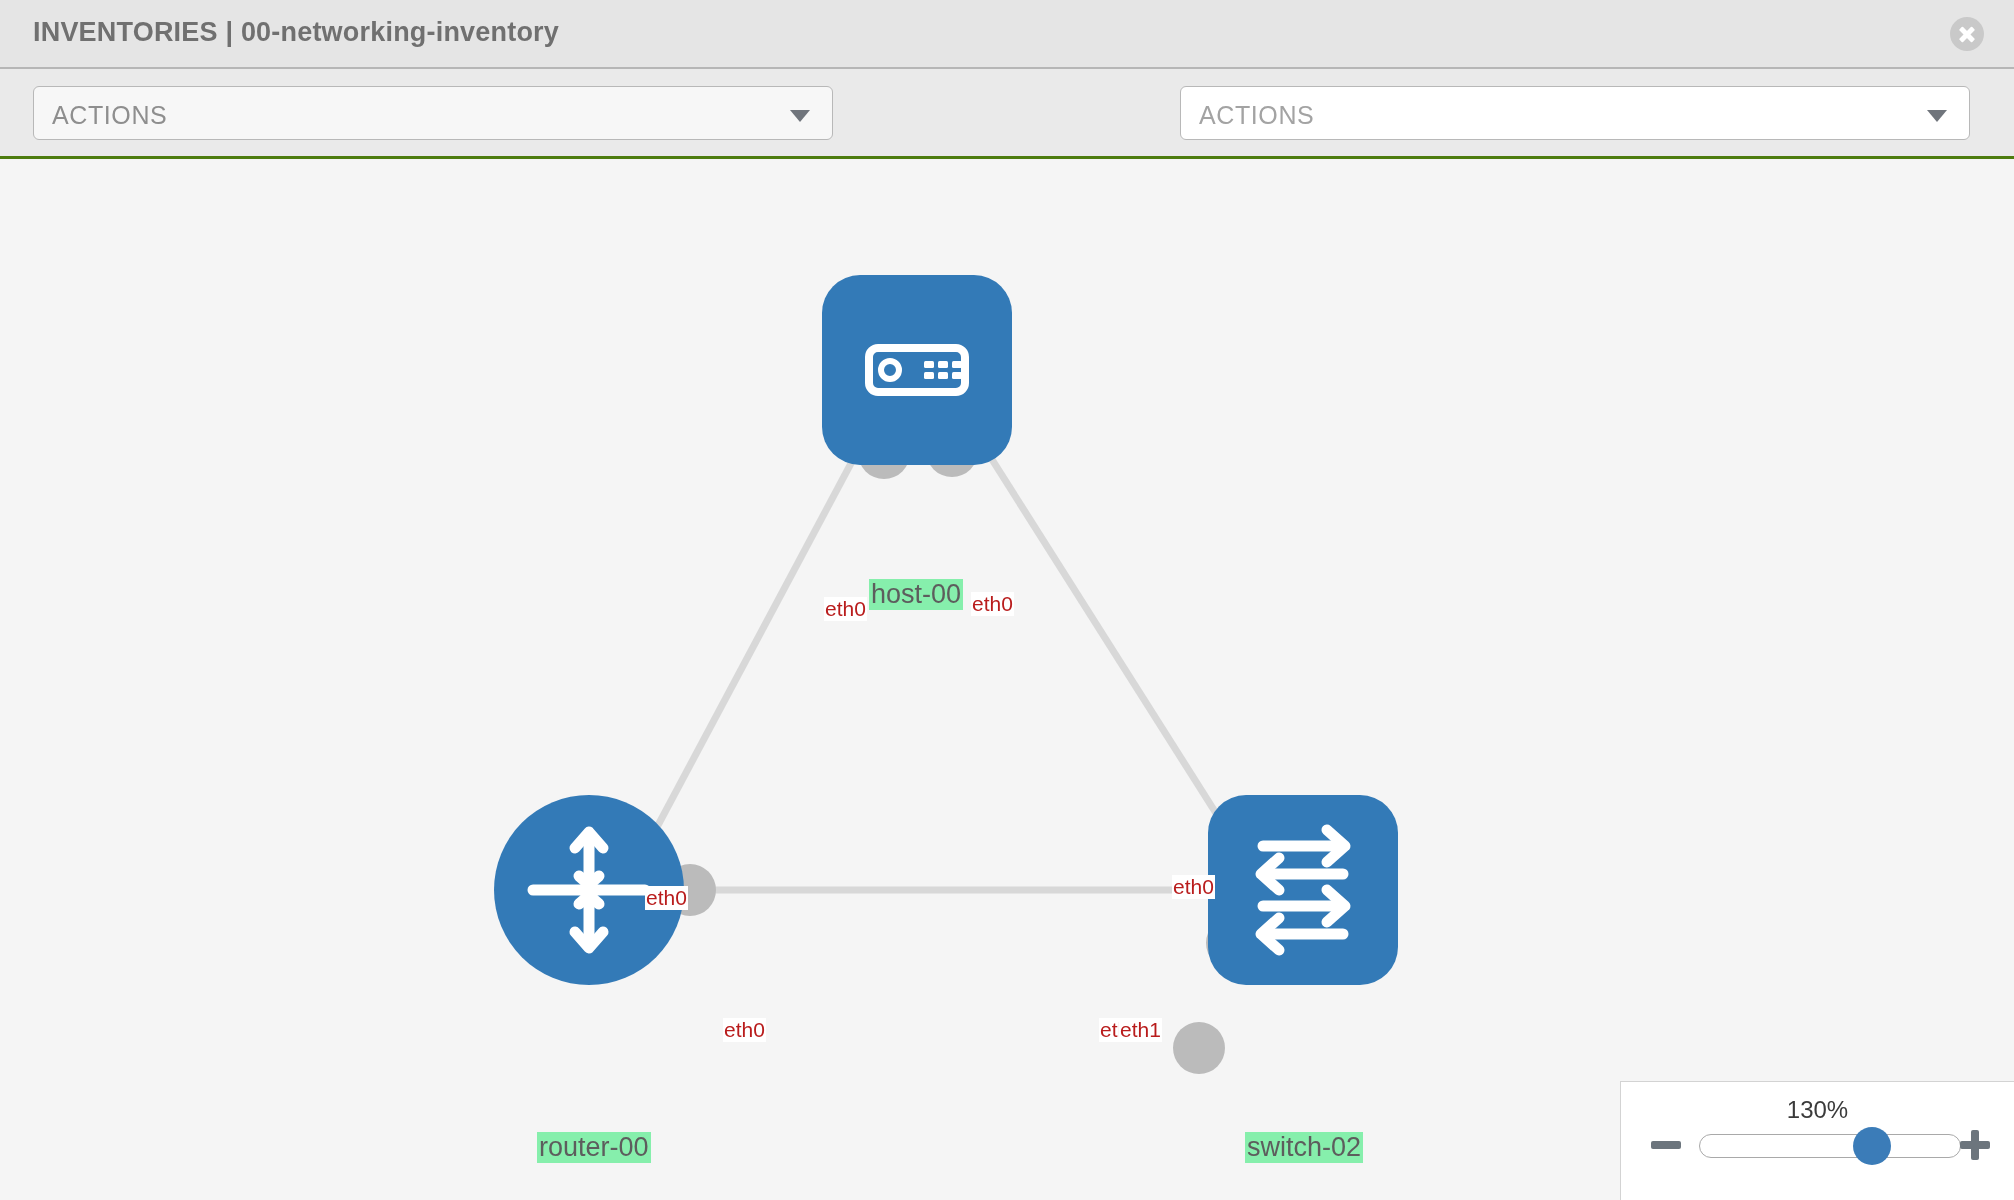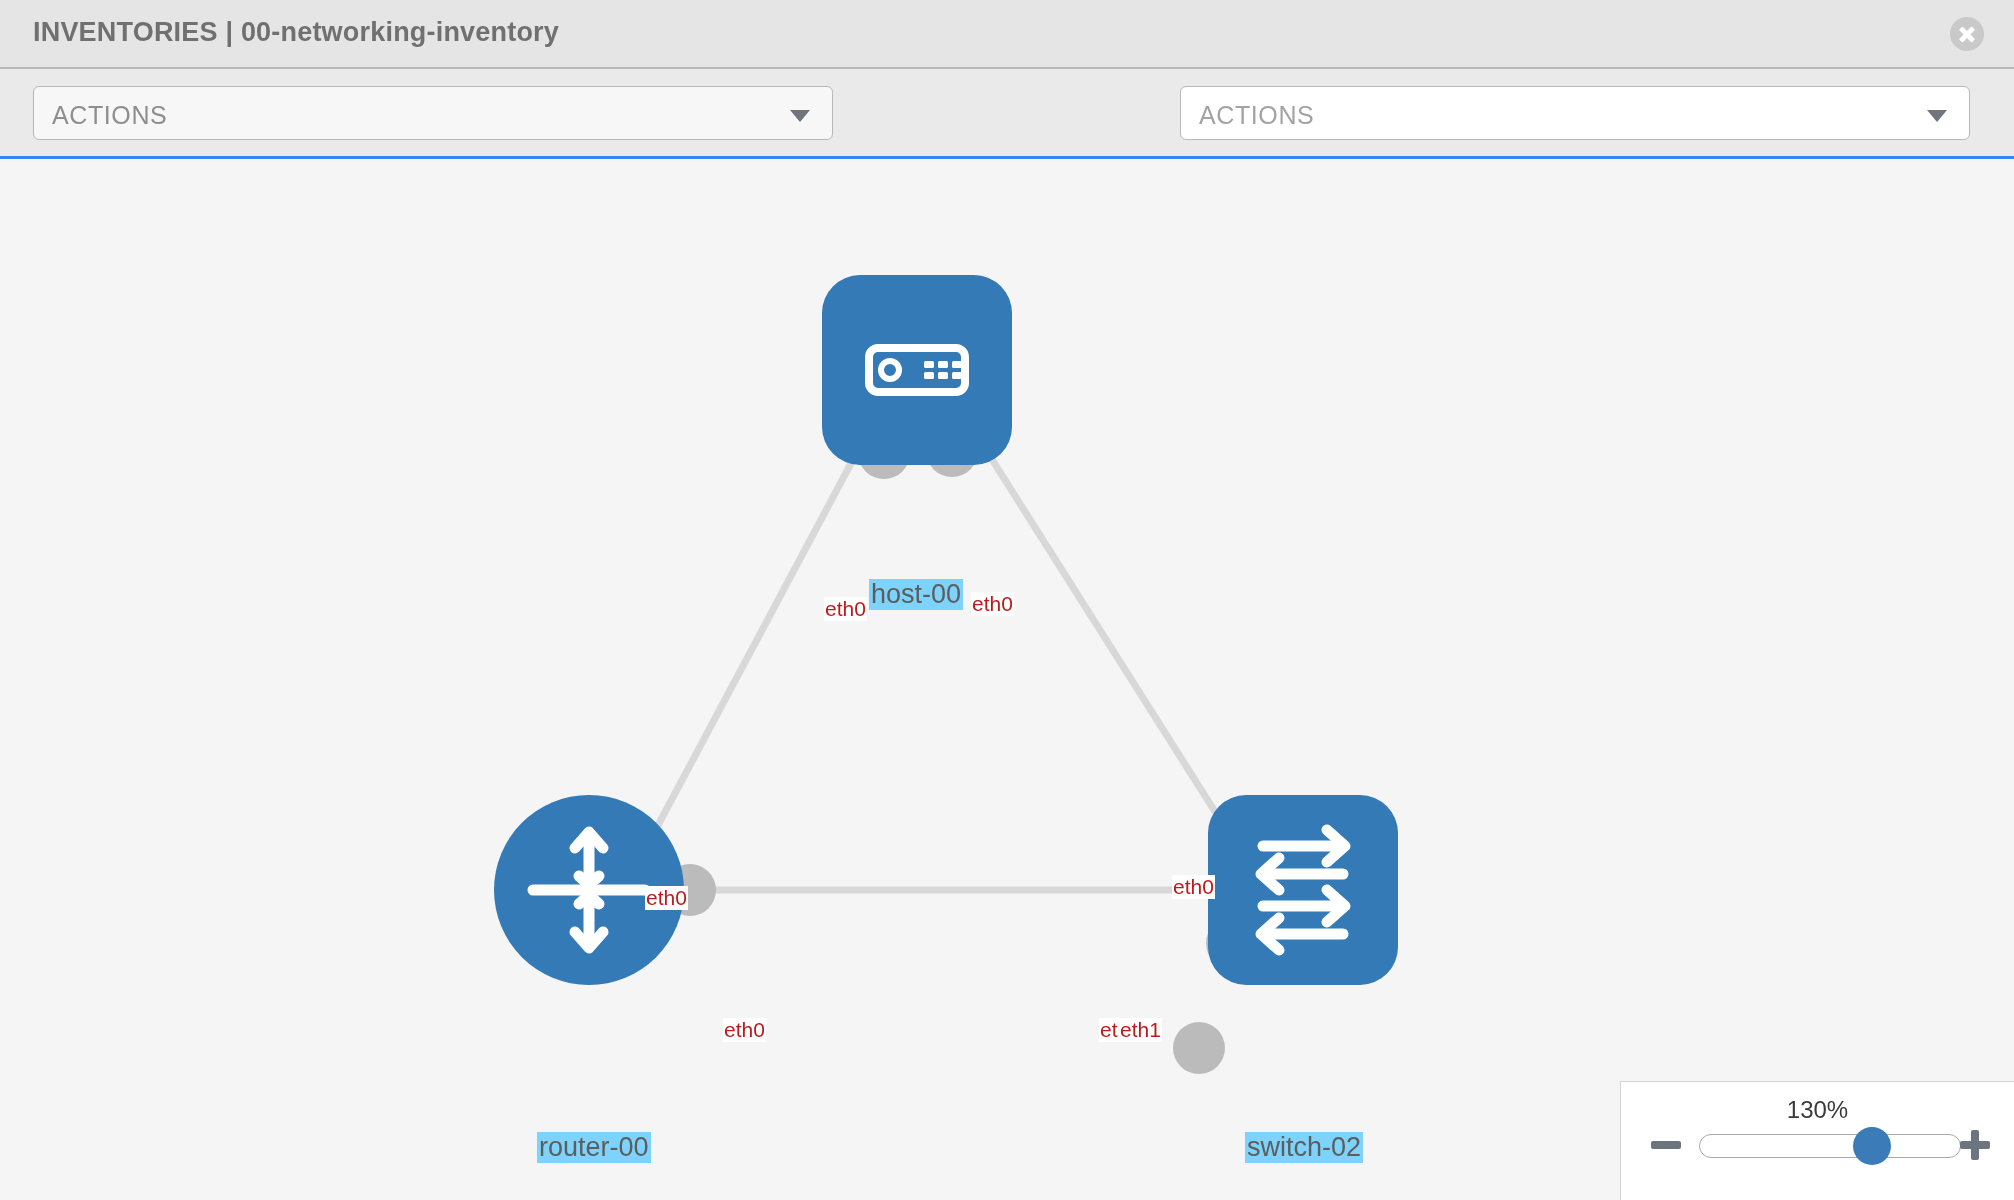--- a/index.html
+++ b/index.html
@@ -57,21 +57,21 @@
   .close-btn .x1 { transform: rotate(45deg); }
   .close-btn .x2 { transform: rotate(-45deg); }
 
   
   .toolbar {
     position: absolute;
     left: 0; top: 69px;
     width: 2014px;
     height: 90px;
     background: #eaeaea;
-    border-bottom: 3px solid #3b82f6;
+    border-bottom: 3px solid #4d7c0f;
     box-sizing: border-box;
   }
   .actions-select {
     position: absolute;
     left: 33px;
     top: 17px;
     width: 800px;
     height: 54px;
     background: #f7f7f7;
     border: 1px solid #b8b8b8;
@@ -140,21 +140,21 @@
   }
   .topology-svg {
     position: absolute;
     left: 0; top: 0;
   }
 
   .node-label {
     position: absolute;
     font-size: 27px;
     color: #5d5d5d;
-    background: #7dd3fc;
+    background: #86efac;
     white-space: nowrap;
     padding: 0 2px;
     text-align: center;
   }
   .iface-label {
     position: absolute;
     font-size: 21px;
     color: #b91c1c;
     background: #ffffff;
     white-space: nowrap;

